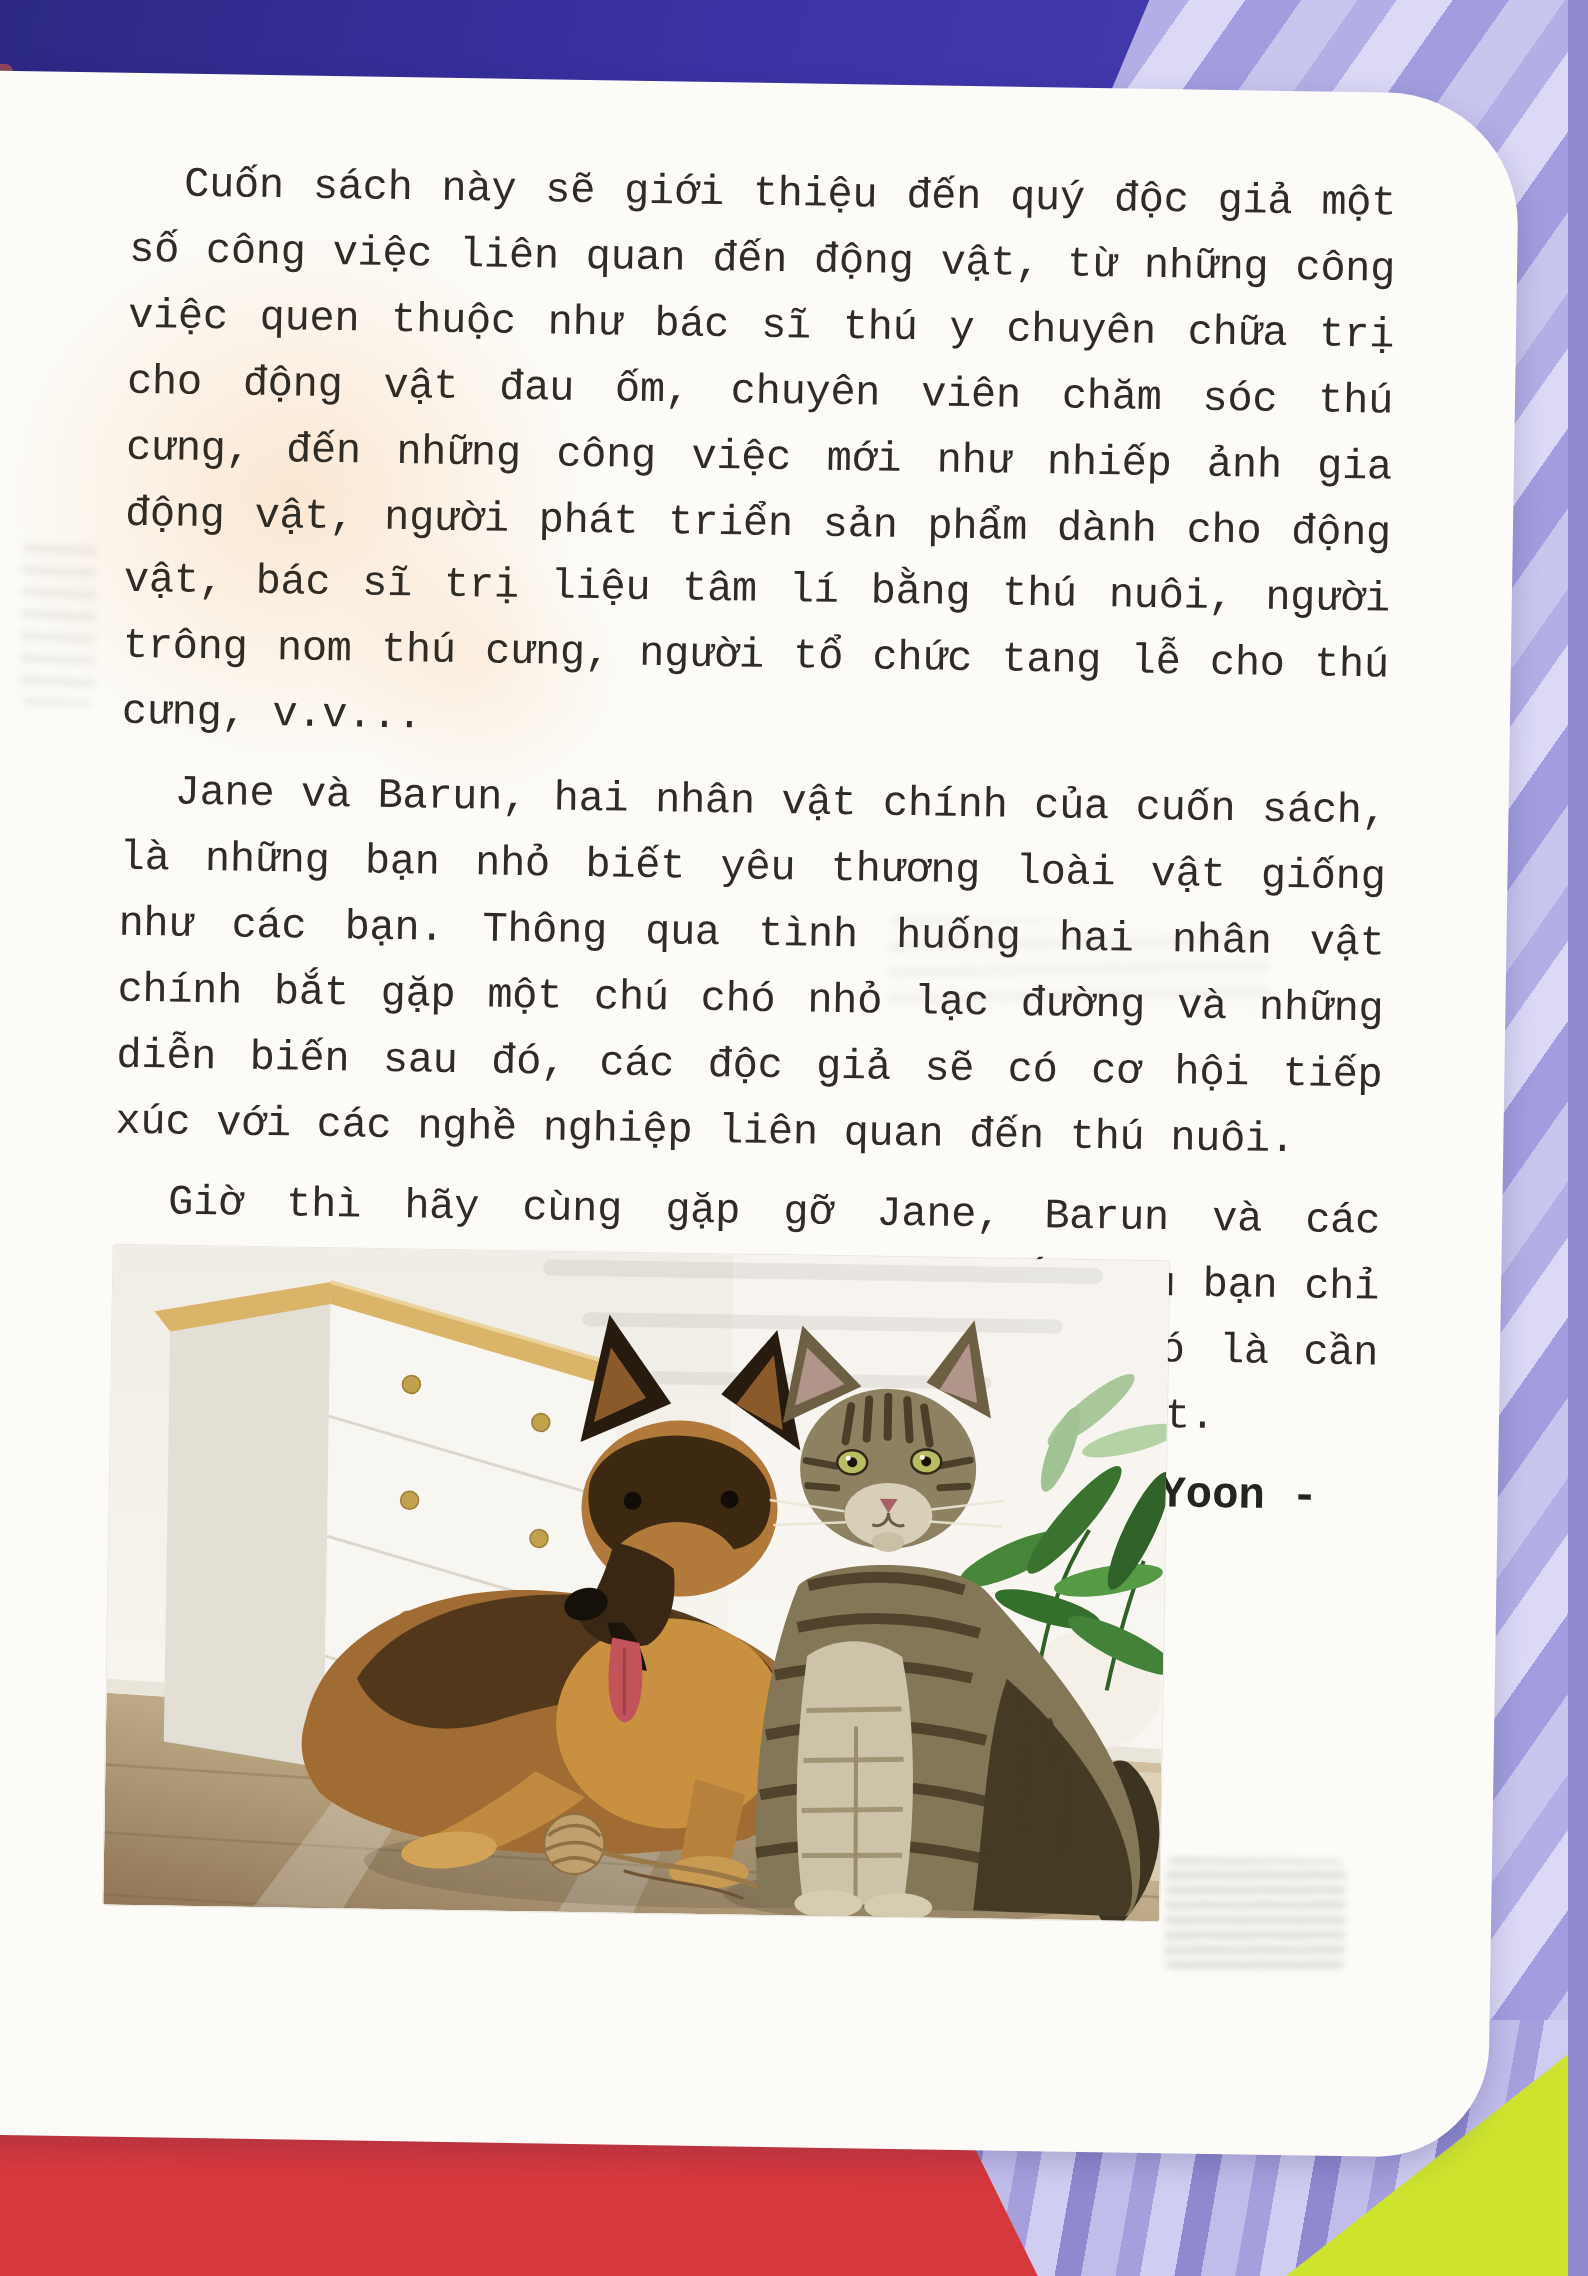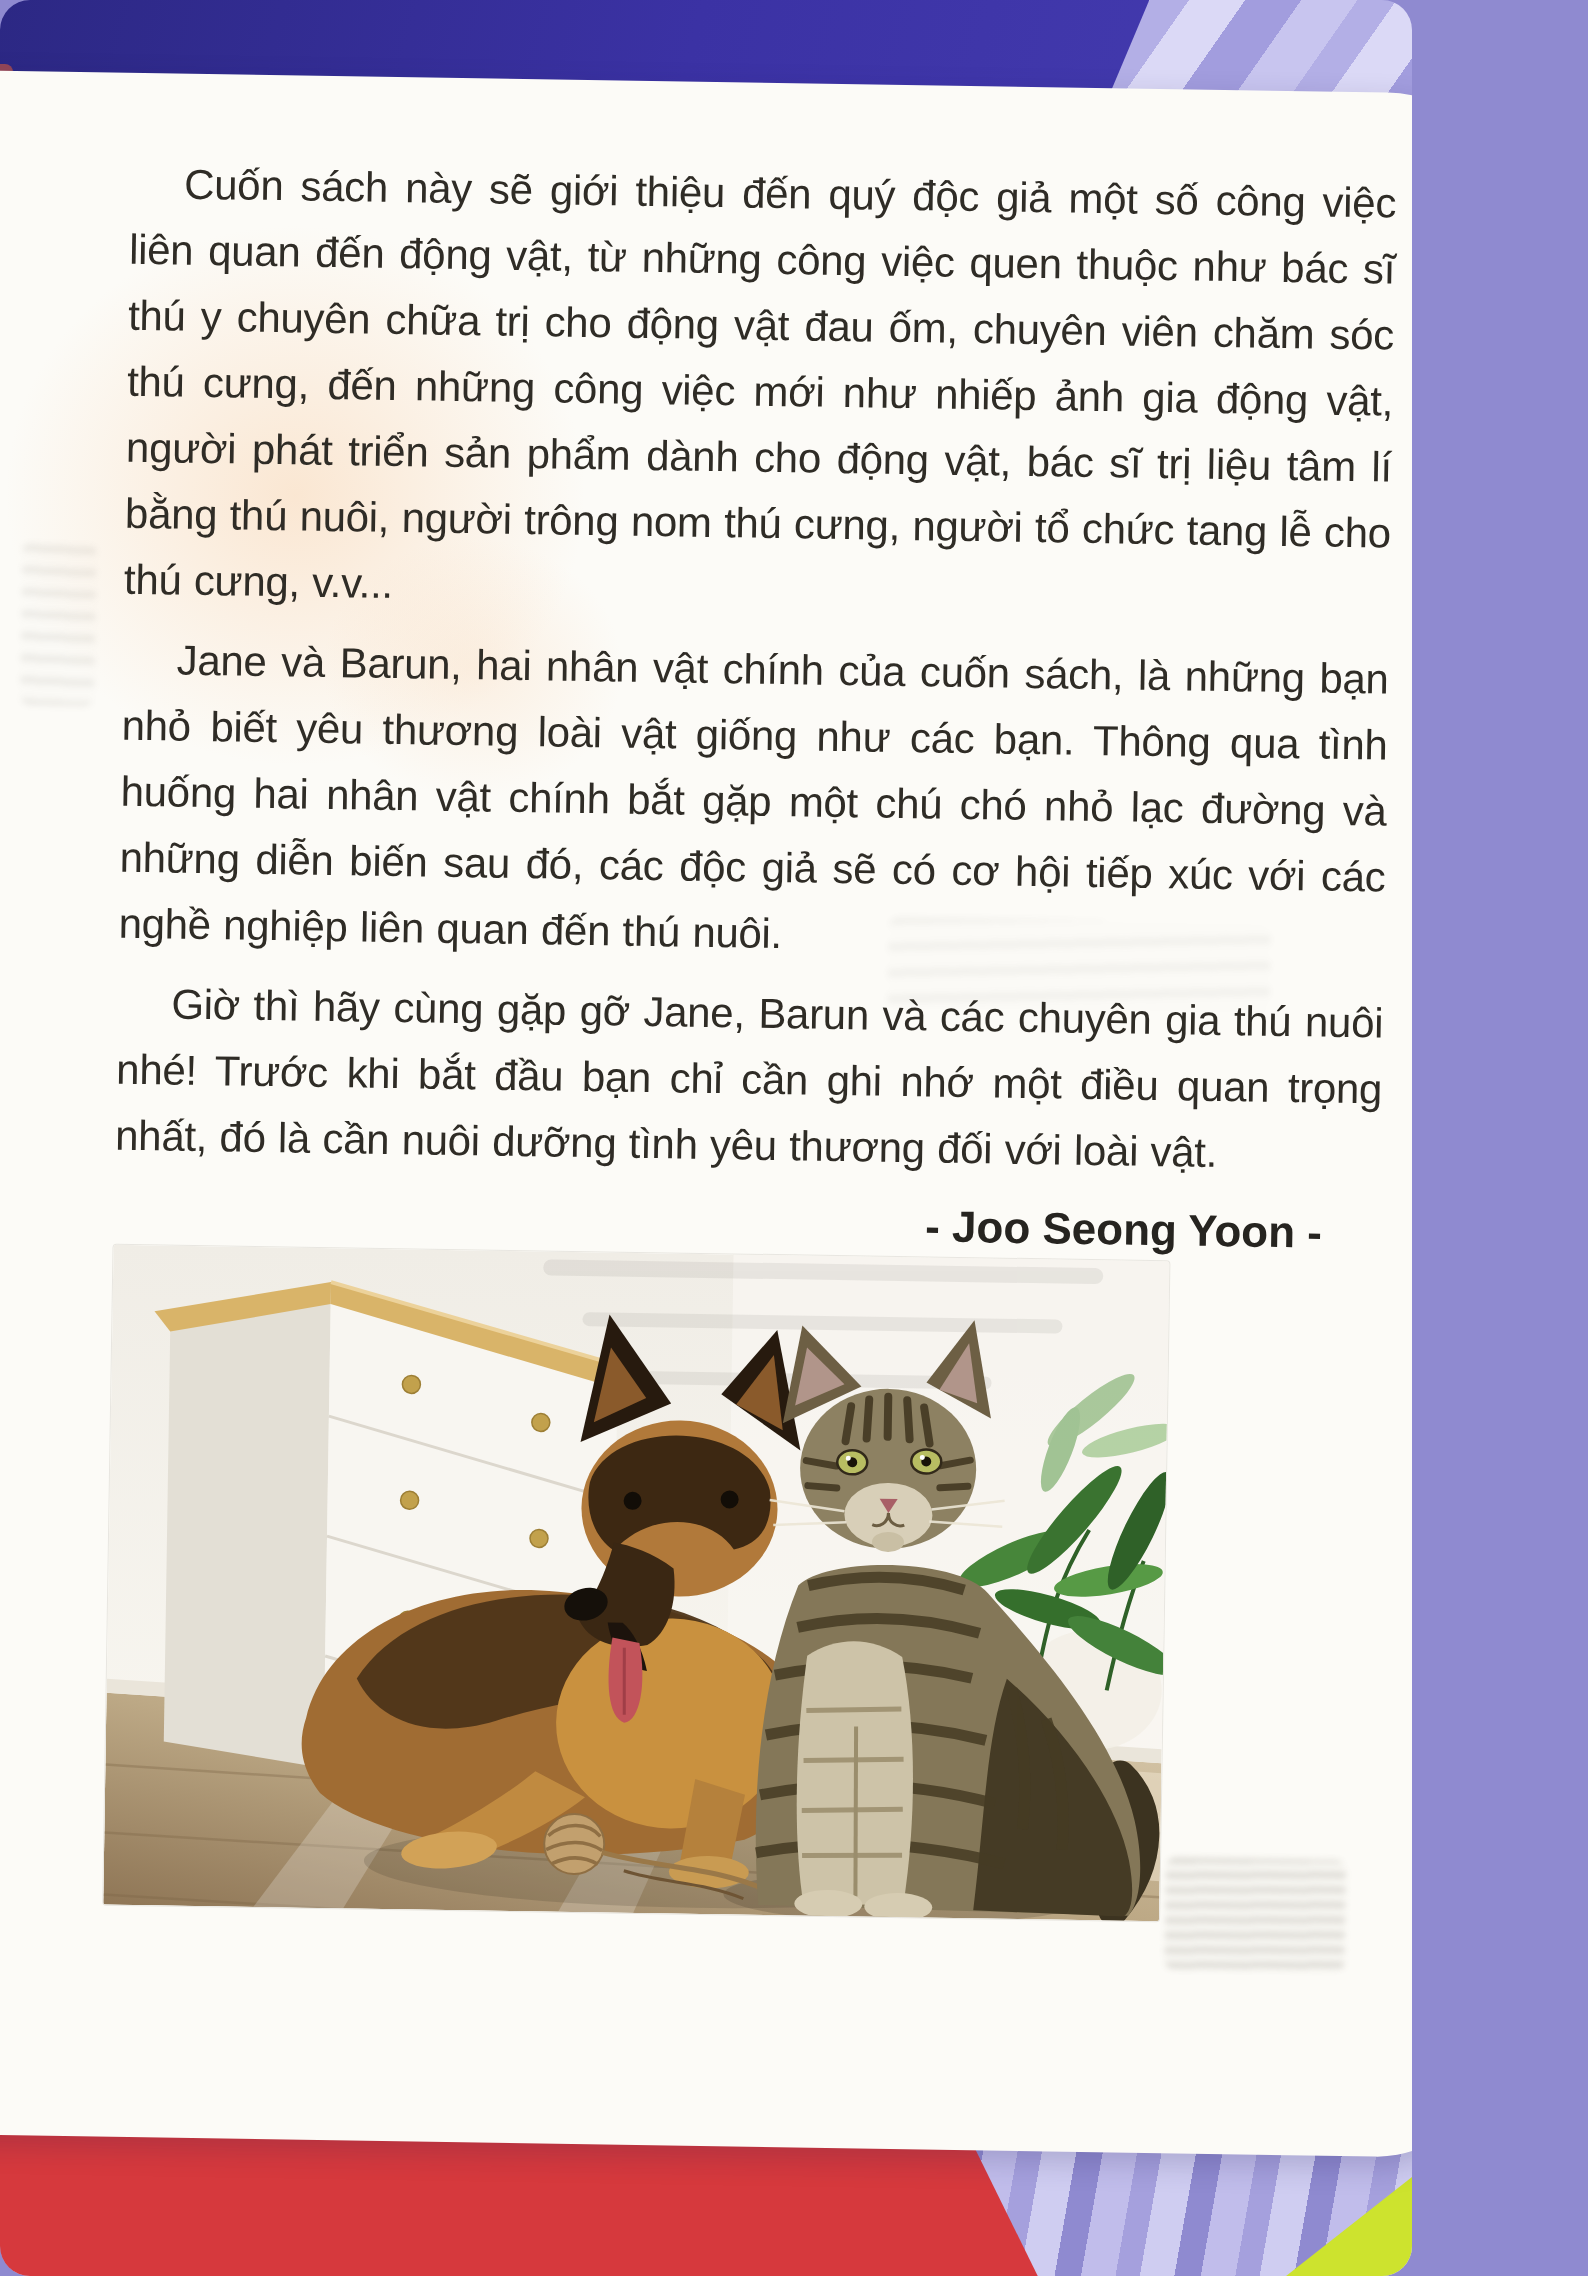--- a/index.html
+++ b/index.html
@@ -1,19 +1,18 @@
 <!DOCTYPE html>
 <html><head>
 <meta charset="utf-8">
 <style>
   html,body{margin:0;padding:0;background:#8f8ad0;}
   .canvas{
-    position:relative; width:1412px; height:2276px; overflow:hidden;
-    font-family:Liberation Sans, sans-serif;
-    border-radius:30px;
+    position:relative; width:1568px; height:2276px; overflow:hidden;
+    font-family:Liberation Mono, monospace;
   }
   
   .bg-stripes{
     position:absolute; inset:0;
     background:repeating-linear-gradient(125deg,
       #a29dde 0 46px, #c8c5ef 46px 92px, #b3afe6 92px 124px, #dbd9f6 124px 170px);
   }
   .bg-stripes-bottom{
     position:absolute; left:860px; top:2020px; width:728px; height:256px;
     background:repeating-linear-gradient(100deg,

